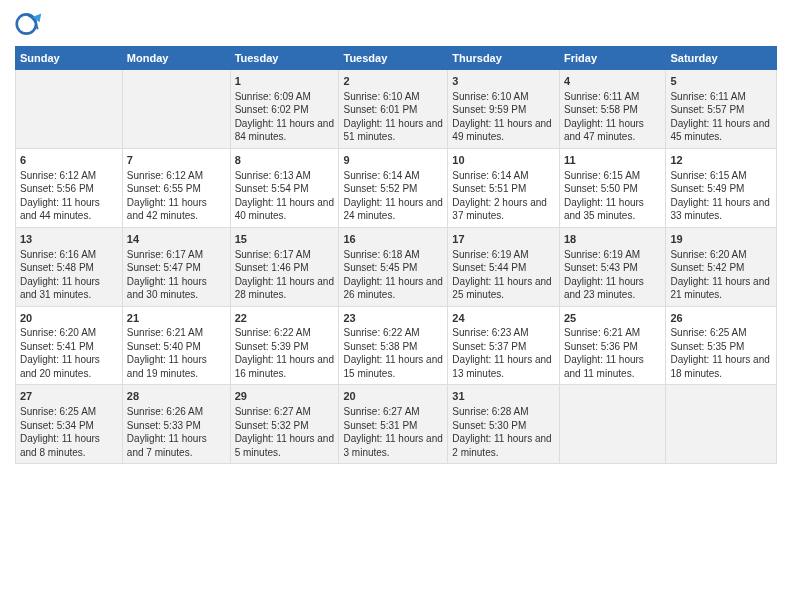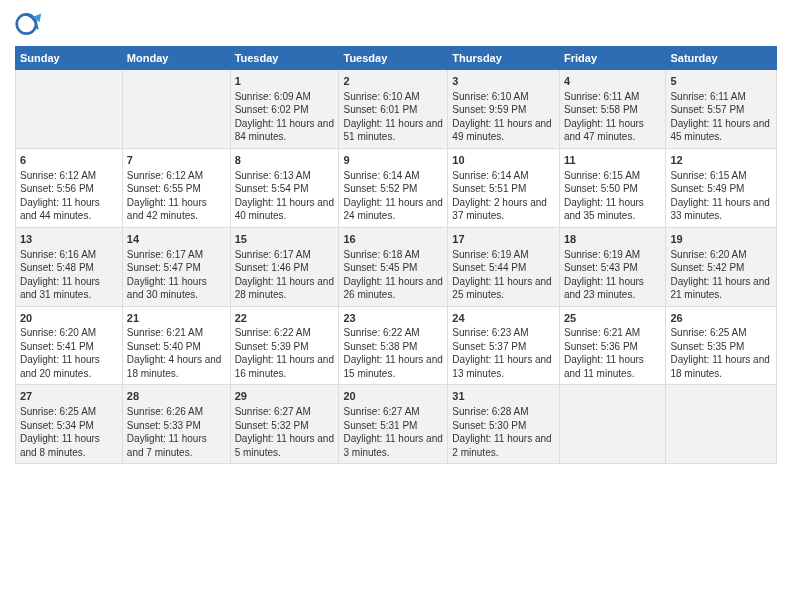--- a/index.html
+++ b/index.html
@@ -150,21 +150,21 @@
           <td><span class="day-num">13</span><span>Sunrise: 6:16 AM</span><br><span>Sunset: 5:48 PM</span><br><span>Daylight: 11 hours and 31 minutes.</span></td>
           <td><span class="day-num">14</span><span>Sunrise: 6:17 AM</span><br><span>Sunset: 5:47 PM</span><br><span>Daylight: 11 hours and 30 minutes.</span></td>
           <td><span class="day-num">15</span><span>Sunrise: 6:17 AM</span><br><span>Sunset: 1:46 PM</span><br><span>Daylight: 11 hours and 28 minutes.</span></td>
           <td><span class="day-num">16</span><span>Sunrise: 6:18 AM</span><br><span>Sunset: 5:45 PM</span><br><span>Daylight: 11 hours and 26 minutes.</span></td>
           <td><span class="day-num">17</span><span>Sunrise: 6:19 AM</span><br><span>Sunset: 5:44 PM</span><br><span>Daylight: 11 hours and 25 minutes.</span></td>
           <td><span class="day-num">18</span><span>Sunrise: 6:19 AM</span><br><span>Sunset: 5:43 PM</span><br><span>Daylight: 11 hours and 23 minutes.</span></td>
           <td><span class="day-num">19</span><span>Sunrise: 6:20 AM</span><br><span>Sunset: 5:42 PM</span><br><span>Daylight: 11 hours and 21 minutes.</span></td>
         </tr>
         <tr class="week-even">
           <td><span class="day-num">20</span><span>Sunrise: 6:20 AM</span><br><span>Sunset: 5:41 PM</span><br><span>Daylight: 11 hours and 20 minutes.</span></td>
-          <td><span class="day-num">21</span><span>Sunrise: 6:21 AM</span><br><span>Sunset: 5:40 PM</span><br><span>Daylight: 4 hours and 18 minutes.</span></td>
+          <td><span class="day-num">21</span><span>Sunrise: 6:21 AM</span><br><span>Sunset: 5:40 PM</span><br><span>Daylight: 11 hours and 19 minutes.</span></td>
           <td><span class="day-num">22</span><span>Sunrise: 6:22 AM</span><br><span>Sunset: 5:39 PM</span><br><span>Daylight: 11 hours and 16 minutes.</span></td>
           <td><span class="day-num">23</span><span>Sunrise: 6:22 AM</span><br><span>Sunset: 5:38 PM</span><br><span>Daylight: 11 hours and 15 minutes.</span></td>
           <td><span class="day-num">24</span><span>Sunrise: 6:23 AM</span><br><span>Sunset: 5:37 PM</span><br><span>Daylight: 11 hours and 13 minutes.</span></td>
           <td><span class="day-num">25</span><span>Sunrise: 6:21 AM</span><br><span>Sunset: 5:36 PM</span><br><span>Daylight: 11 hours and 11 minutes.</span></td>
           <td><span class="day-num">26</span><span>Sunrise: 6:25 AM</span><br><span>Sunset: 5:35 PM</span><br><span>Daylight: 11 hours and 18 minutes.</span></td>
         </tr>
         <tr class="week-odd">
           <td><span class="day-num">27</span><span>Sunrise: 6:25 AM</span><br><span>Sunset: 5:34 PM</span><br><span>Daylight: 11 hours and 8 minutes.</span></td>
           <td><span class="day-num">28</span><span>Sunrise: 6:26 AM</span><br><span>Sunset: 5:33 PM</span><br><span>Daylight: 11 hours and 7 minutes.</span></td>
           <td><span class="day-num">29</span><span>Sunrise: 6:27 AM</span><br><span>Sunset: 5:32 PM</span><br><span>Daylight: 11 hours and 5 minutes.</span></td>

